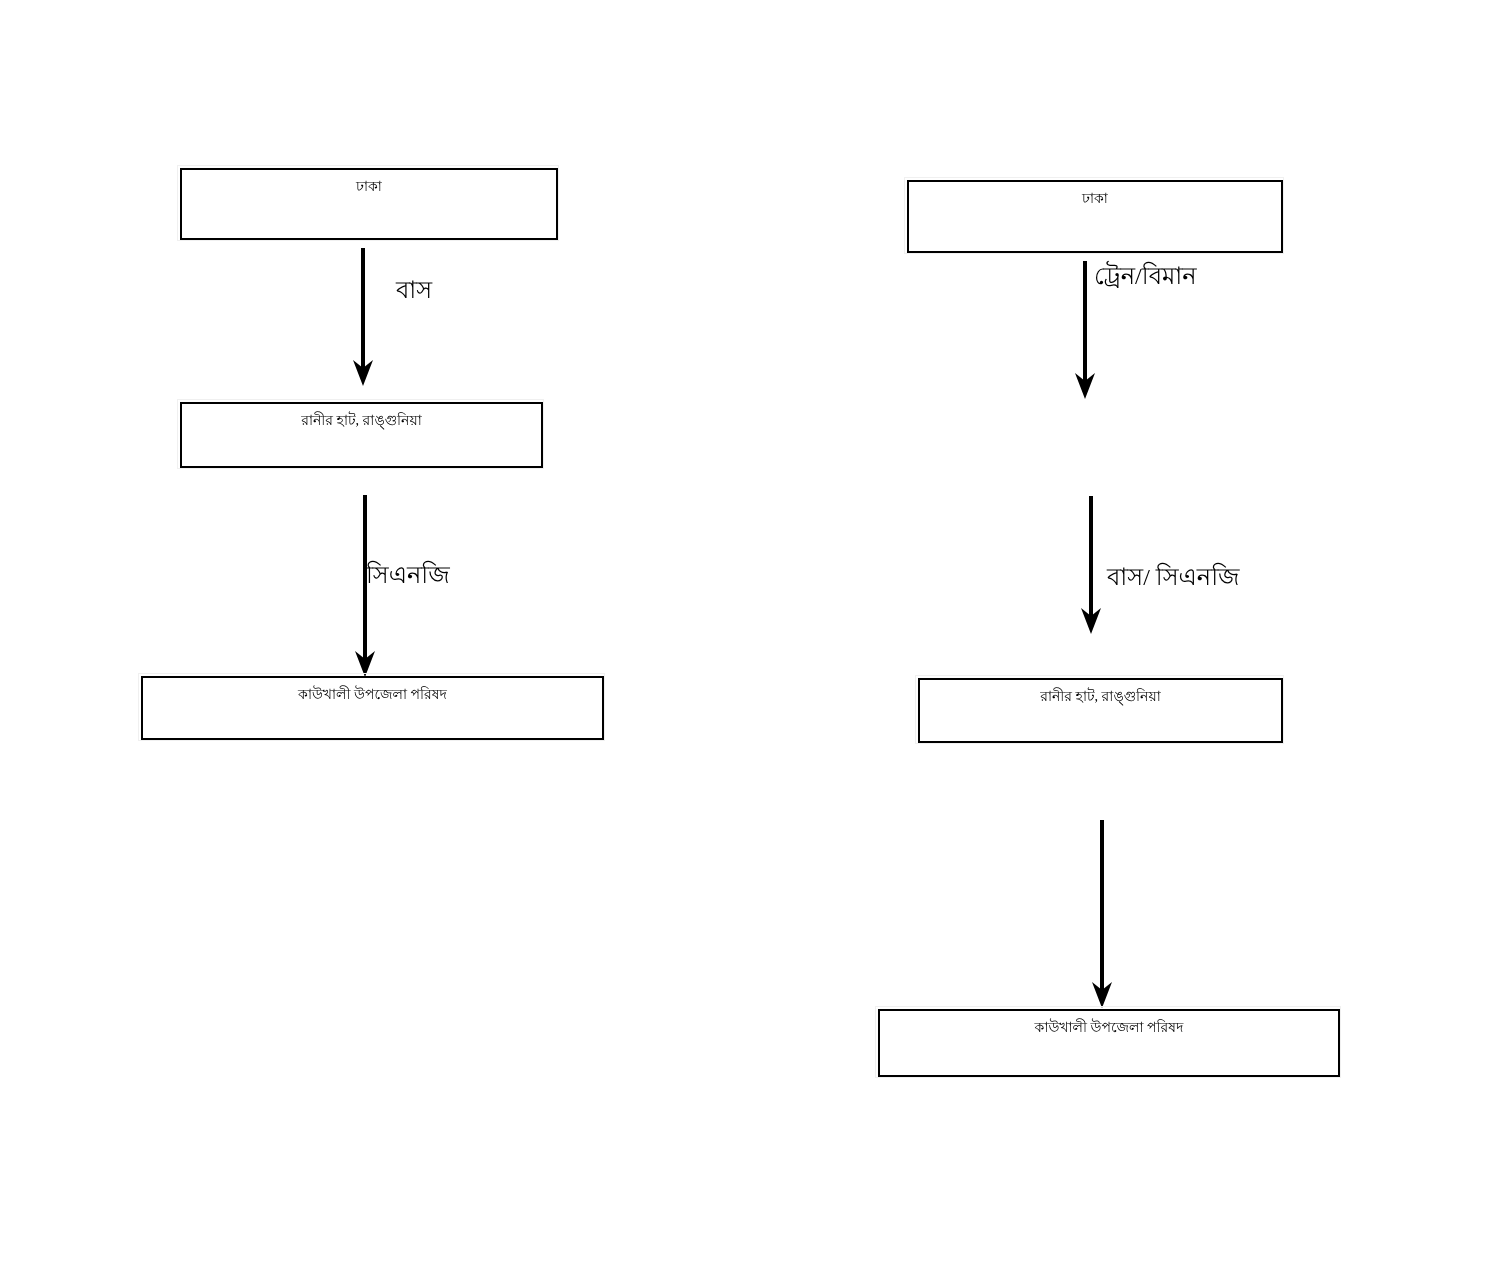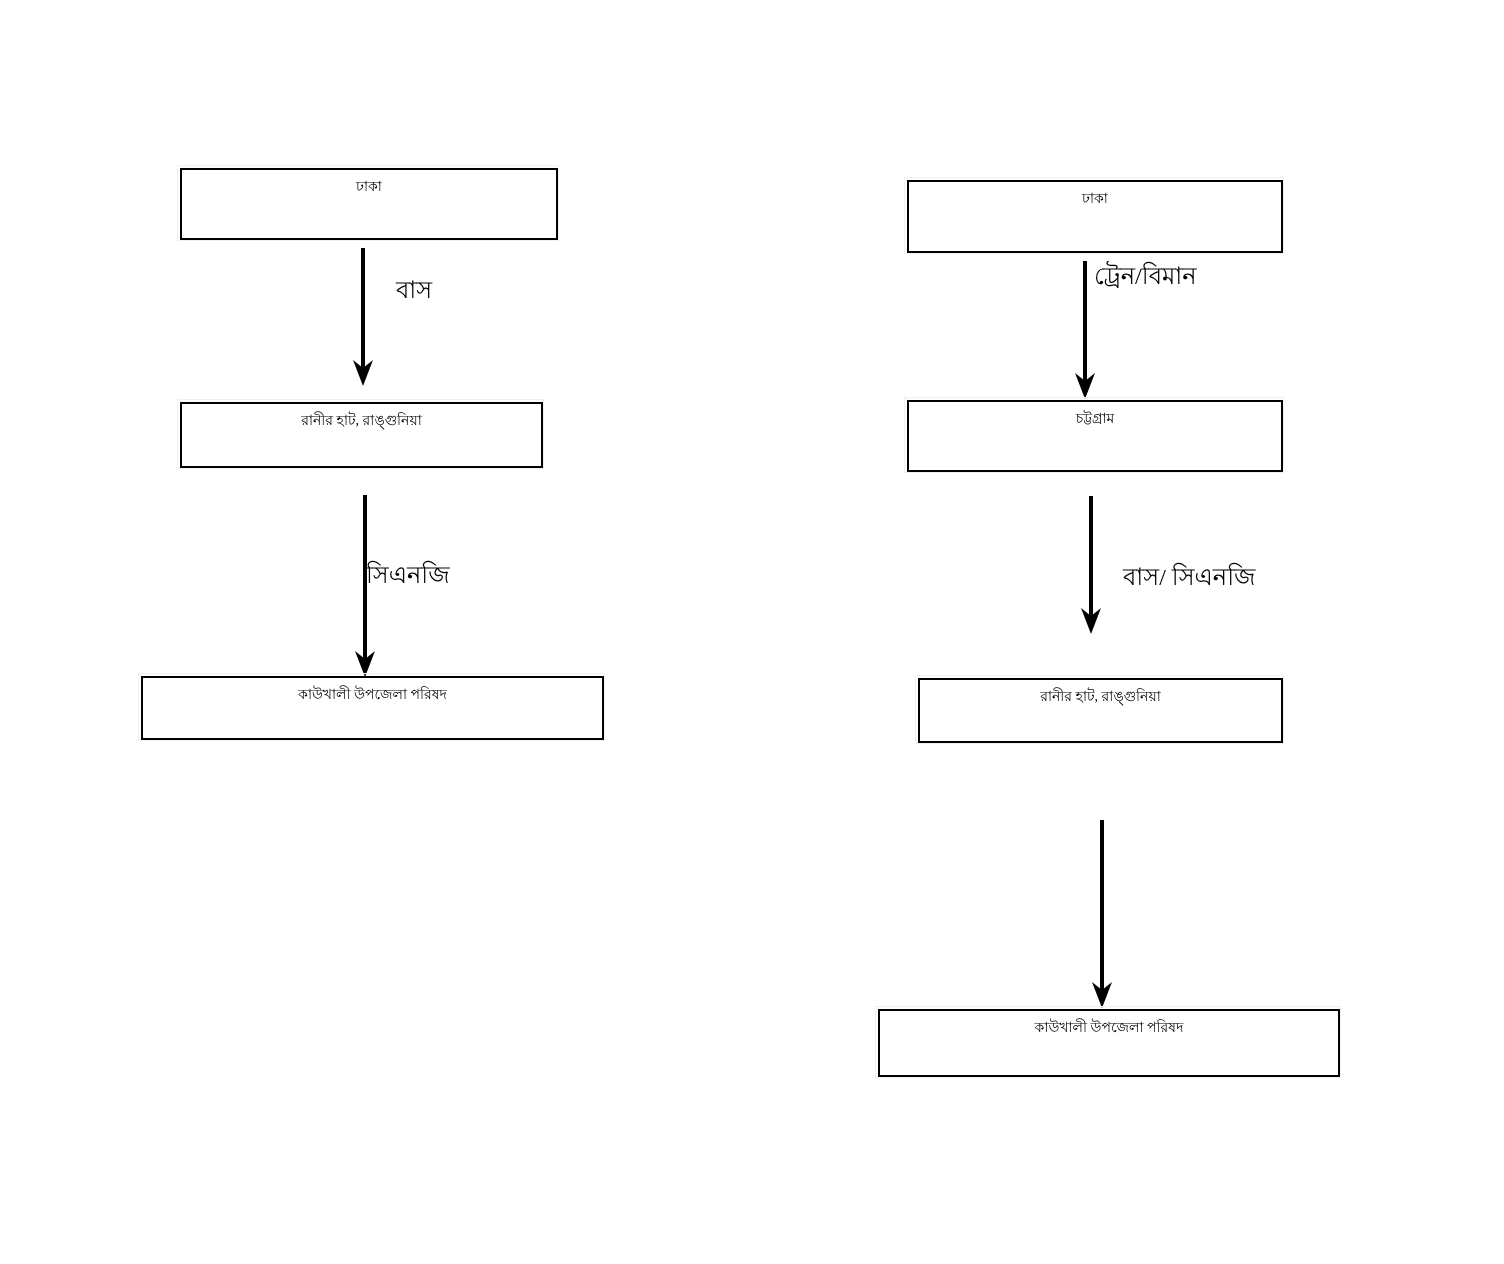--- a/index.html
+++ b/index.html
@@ -108,31 +108,28 @@
   </div>
 
   <div class="arrow" style="left:1073px; top:261px;">
     <svg width="24" height="140" viewBox="0 0 24 140" aria-hidden="true">
       <line x1="12" y1="0" x2="12" y2="122" stroke="#000000" stroke-width="4"></line>
       <polygon points="12,138 2,112 12,120 22,112" fill="#000000"></polygon>
     </svg>
   </div>
   <div class="edge-label" style="left:1094px; top:262px;">ট্রেন/বিমান</div>
 
-  <div class="node-box" style="left:907px; top:400px; width:376px; height:72px;">
-    <div class="node-label">চট্টগ্রাম</div>
-  </div>
 
   <div class="arrow" style="left:1079px; top:496px;">
     <svg width="24" height="140" viewBox="0 0 24 140" aria-hidden="true">
       <line x1="12" y1="0" x2="12" y2="122" stroke="#000000" stroke-width="4"></line>
       <polygon points="12,138 2,112 12,120 22,112" fill="#000000"></polygon>
     </svg>
   </div>
-  <div class="edge-label" style="left:1107px; top:563px;margin-left:16px;">বাস/ সিএনজি</div>
+  <div class="edge-label" style="left:1107px; top:563px;">বাস/ সিএনজি</div>
 
   <div class="node-box" style="left:918px; top:678px; width:365px; height:65px;">
     <div class="node-label">রানীর হাট, রাঙ্গুনিয়া</div>
   </div>
 
   <div class="arrow" style="left:1090px; top:820px;">
     <svg width="24" height="190" viewBox="0 0 24 190" aria-hidden="true">
       <line x1="12" y1="0" x2="12" y2="172" stroke="#000000" stroke-width="4"></line>
       <polygon points="12,188 2,162 12,170 22,162" fill="#000000"></polygon>
     </svg>

